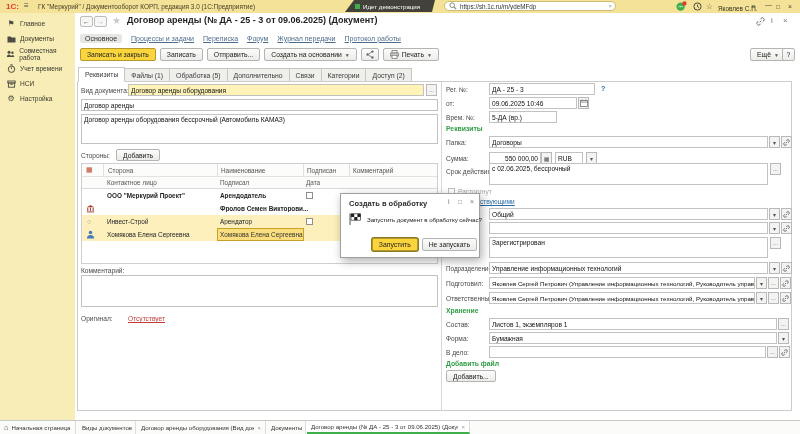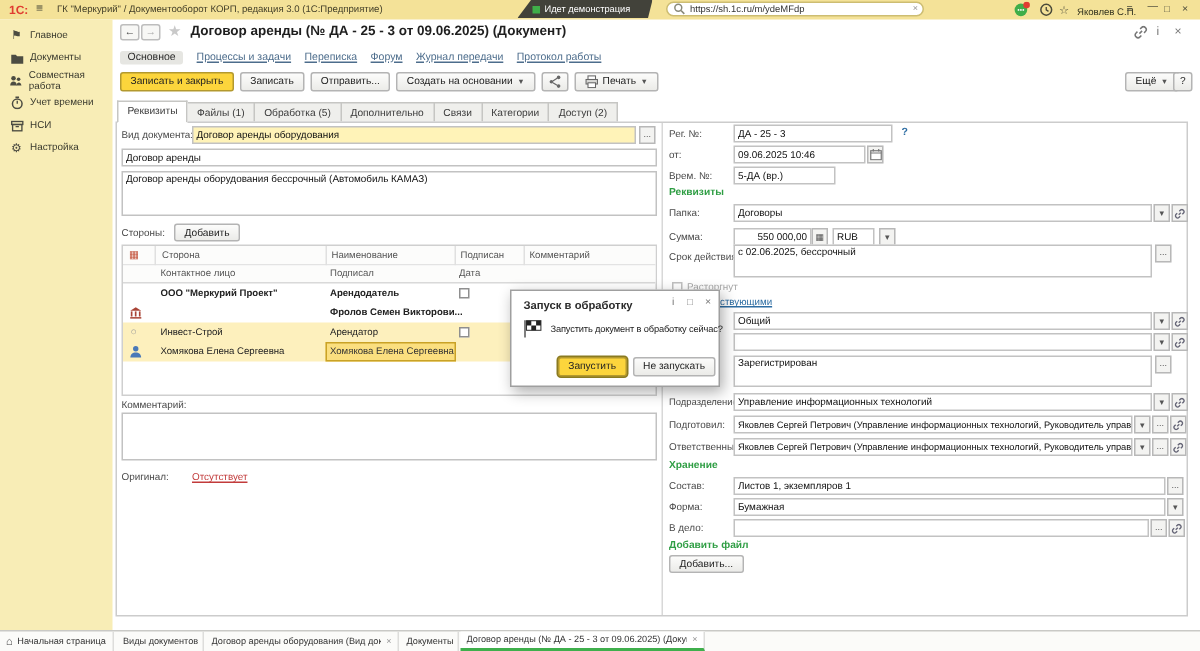--- a/index.html
+++ b/index.html
@@ -420,21 +420,21 @@
         <path d="M2.8 4.2l1.4-1.4M1.8 3.2l-.7.7a1.4 1.4 0 002 2l.7-.7M5.2 3.8l.7-.7a1.4 1.4 0 00-2-2l-.7.7"></path>
       </svg>
   </span>
 
   <span class="green" style="left:446px;top:360px;">Добавить файл</span>
   <span class="btn" style="position:absolute;left:446px;top:370px;height:12px;">
       <span>Добавить...</span>
     </span>
 
   <div class="a dlg">
-    <span class="a nw" style="left:8px;top:5px;font-size:7.5px;font-weight:bold;color:#2b2b2b;">Запуск в обработку</span>
+    <span class="a nw" style="left:8px;top:5px;font-size:7.5px;font-weight:bold;color:#2b2b2b;">Создать в обработку</span>
     <span class="a" style="left:107px;top:4px;font-size:7px;color:#777;">i</span>
     <span class="a" style="left:117px;top:4px;font-size:6.5px;color:#777;">□</span>
     <span class="a" style="left:129px;top:4px;font-size:7px;color:#777;">×</span>
     <span class="a" style="left:7px;top:18px;">
       <svg width="14" height="14">
           <line x1="2" y1="1.5" x2="2" y2="13" stroke="#555" stroke-width="1"></line>
           <rect x="3" y="1.8" width="9.6" height="6.4" fill="#fff" stroke="#333" stroke-width="0.7"></rect>
           <rect x="3" y="1.8" width="3.2" height="3.2" fill="#222"></rect>
           <rect x="9.4" y="1.8" width="3.2" height="3.2" fill="#222"></rect>
           <rect x="6.2" y="5" width="3.2" height="3.2" fill="#222"></rect>

